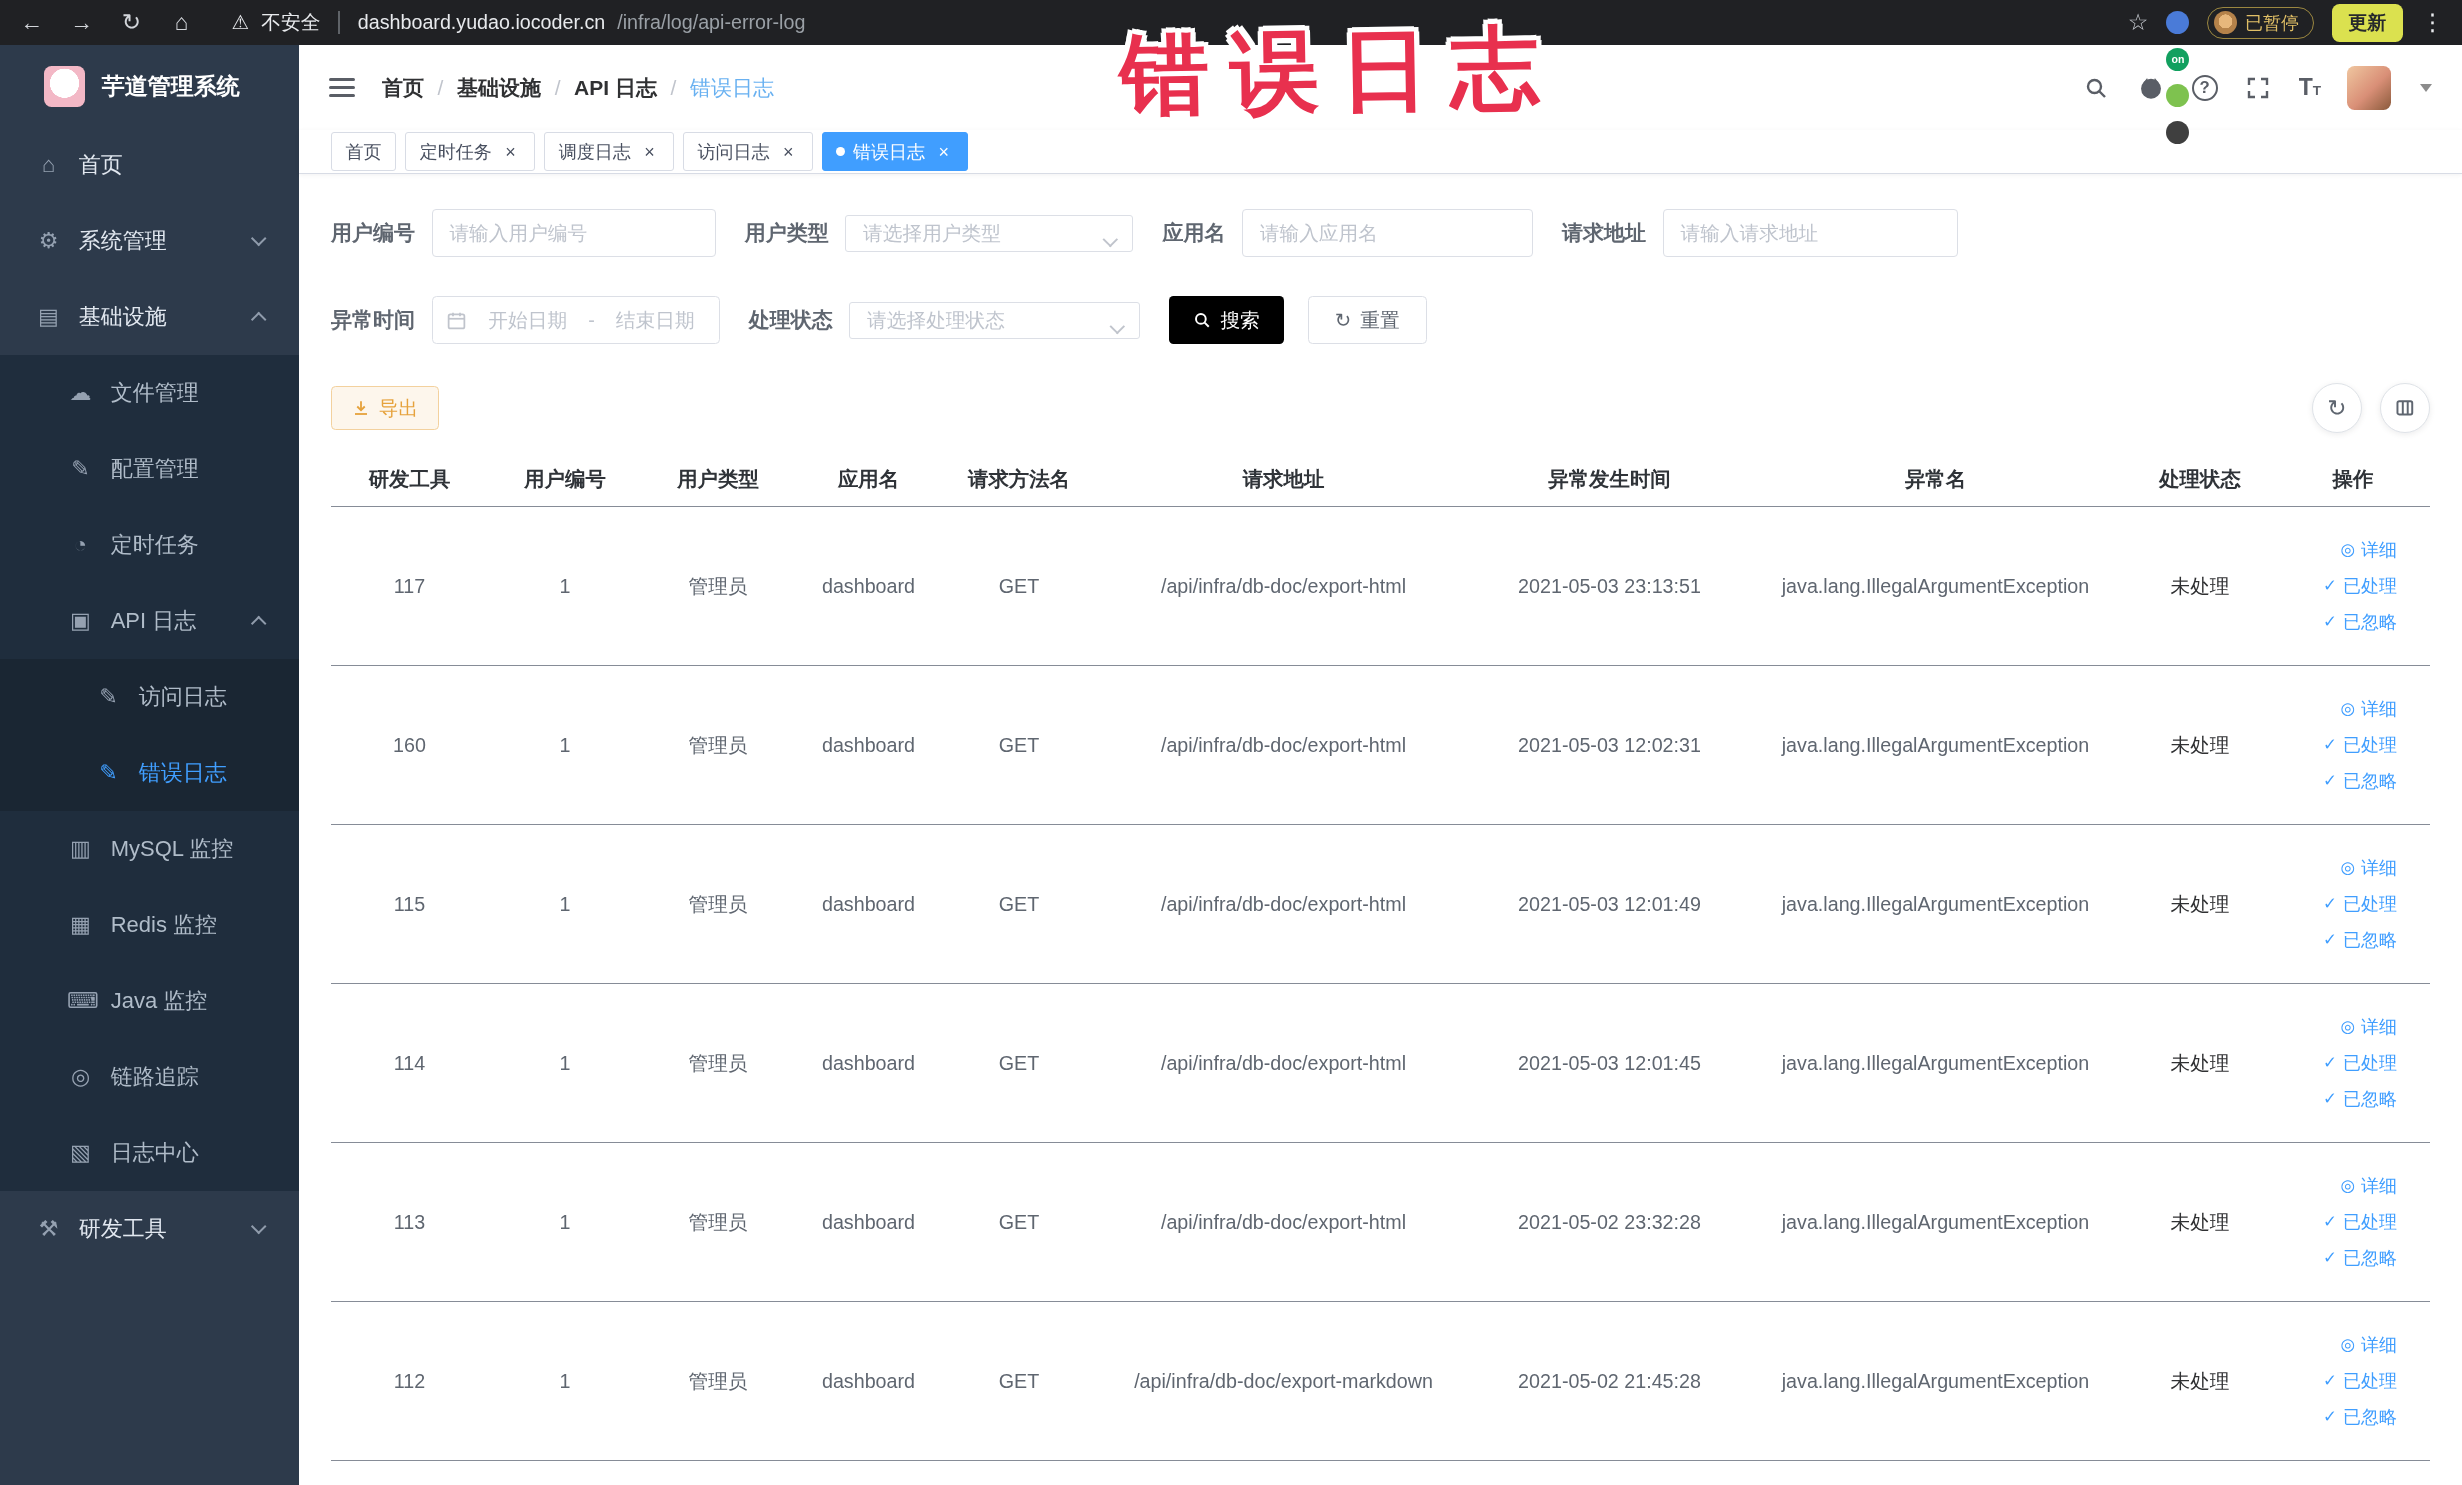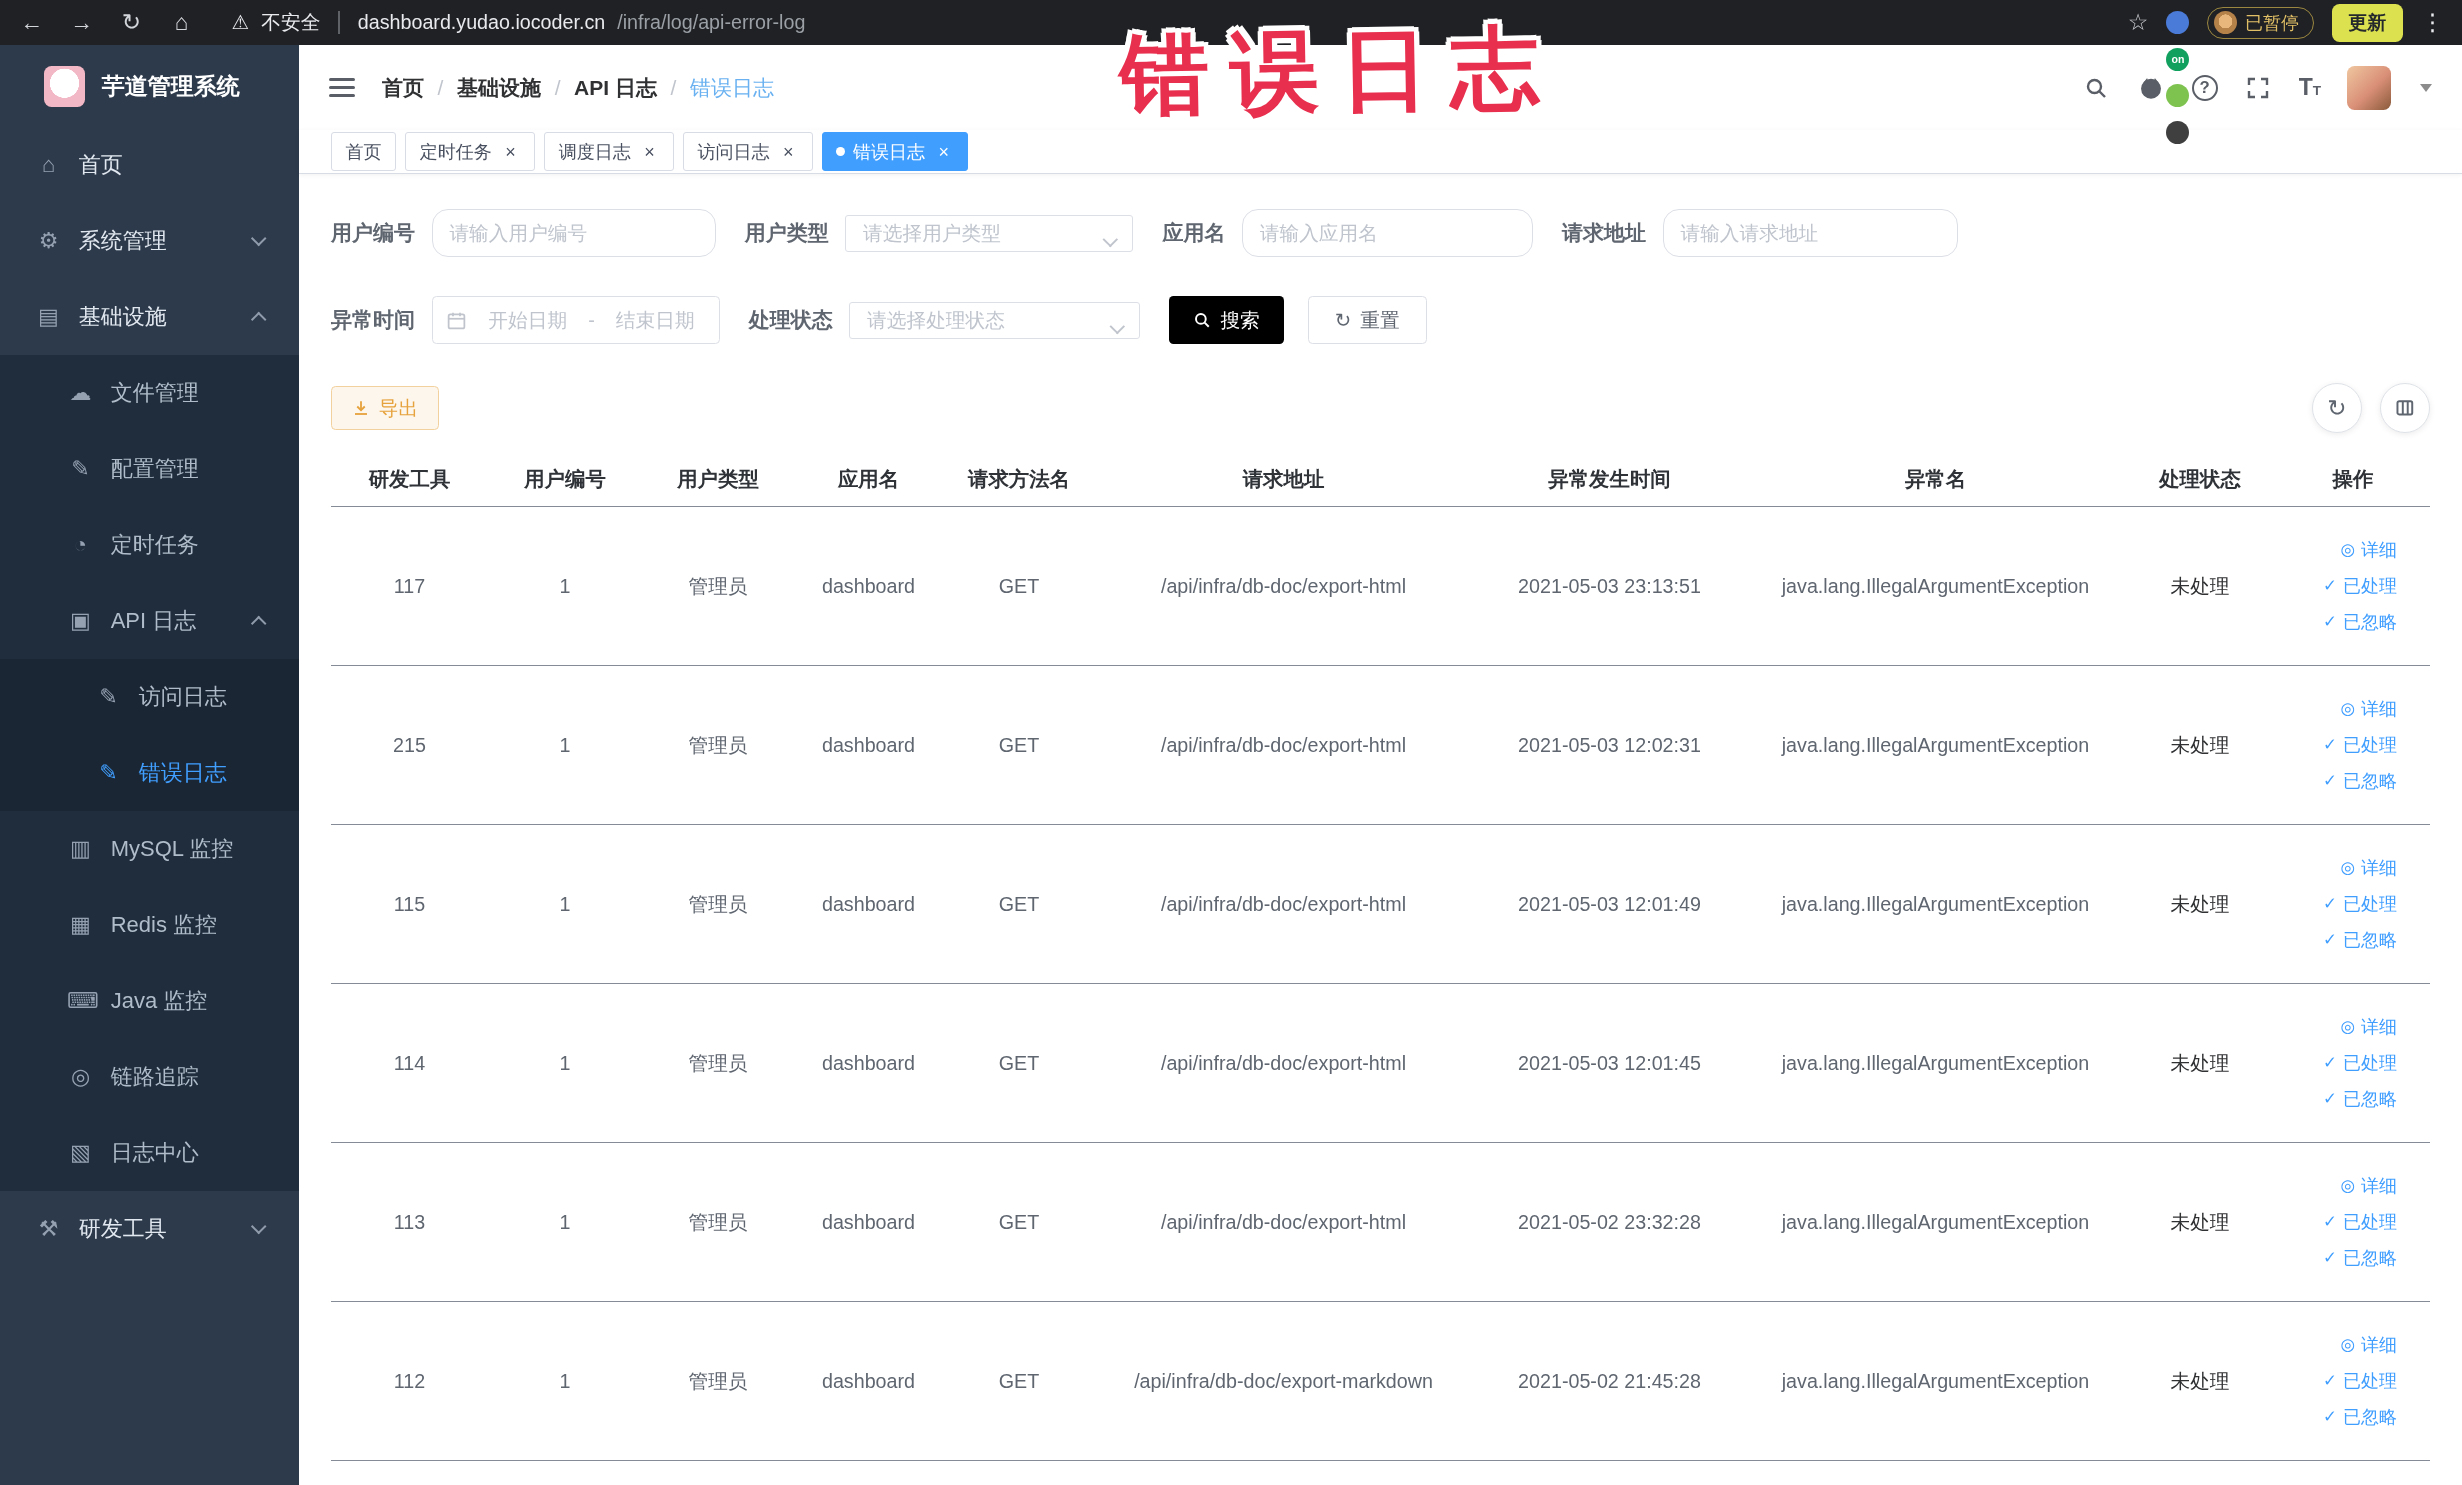--- a/index.html
+++ b/index.html
@@ -78,21 +78,21 @@
   .tab.active { background:#409eff; border-color:#409eff; color:#fff; }
   .tab-close { margin-left:9px; font-size:18px; line-height:1; border-radius:50%; width:19.7px; height:19.7px; display:inline-flex; align-items:center; justify-content:center; }
   .tab-close::before{content:"×";}
 
   
   .content { position:relative; padding:0 32px; height:calc(100% - 129px); }
   .filter-row { display:flex; align-items:center; margin-top:35px; }
   .filter-row.second { margin-top:39px; }
   .form-group { display:flex; align-items:center; margin-right:29px; }
   .f-label { font-size:21px; font-weight:bold; color:#5f6670; margin-right:16.7px; white-space:nowrap; }
-  .f-input { height:48px; border:1.5px solid #dcdfe6; border-radius:16px; padding:0 16.7px; font-size:19.7px; color:#303133; outline:none; font-family:inherit; }
+  .f-input { height:48px; border:1.5px solid #dcdfe6; border-radius:4px; padding:0 16.7px; font-size:19.7px; color:#303133; outline:none; font-family:inherit; }
   .f-input::placeholder { color:#bfc4cd; }
   .w375{width:284px;} .w380{width:288px;} .w385{width:291px;} .w390{width:295px;}
   .f-select { position:relative; height:37px; border:1.5px solid #dcdfe6; border-radius:3px; padding:0 42px 0 16.7px; display:flex; align-items:center; cursor:pointer; background:#fff; }
   .sel-ph { font-size:19.7px; color:#bfc4cd; }
   .sel-chev { position:absolute; right:16.7px; top:18px; width:10.6px; height:10.6px; border-right:2.3px solid #c0c4cc; border-bottom:2.3px solid #c0c4cc; transform:rotate(45deg); }
   .f-range { width:288px; height:48px; border:1.5px solid #dcdfe6; border-radius:4.5px; display:flex; align-items:center; padding:0 13.6px; gap:10.6px; cursor:pointer; background:#fff; }
   .f-range .ph { flex:1; text-align:center; font-size:19.7px; color:#bfc4cd; white-space:nowrap; }
   .f-range .sep { color:#bfc4cd; font-size:19.7px; }
   .btn { display:inline-flex; align-items:center; justify-content:center; gap:9px; height:48px; border-radius:4.5px; font-size:19.7px; cursor:pointer; border:1.5px solid transparent; font-family:inherit; }
   .btn-primary { background:#000000; color:#fff; padding:15px 23px; }
@@ -437,21 +437,21 @@
                     <span data-name="action-label">已处理</span>
                   </a>
                   <a class="action-link" data-name="mark-ignored-link">
                     <span class="a-icon" data-name="check-icon">✓</span>
                     <span data-name="action-label">已忽略</span>
                   </a>
                 </div>
               </td>
             </tr>
             <tr data-name="table-row">
-              <td data-name="cell-log-id">215</td>
+              <td data-name="cell-log-id">160</td>
               <td data-name="cell-user-id">1</td>
               <td data-name="cell-user-type">管理员</td>
               <td data-name="cell-app-name">dashboard</td>
               <td data-name="cell-method">GET</td>
               <td data-name="cell-request-url">/api/infra/db-doc/export-html</td>
               <td data-name="cell-exception-time">2021-05-03 12:02:31</td>
               <td data-name="cell-exception-name">java.lang.IllegalArgumentException</td>
               <td data-name="cell-status">未处理</td>
               <td class="actions-cell" data-name="cell-actions">
                 <div class="actions-stack">

